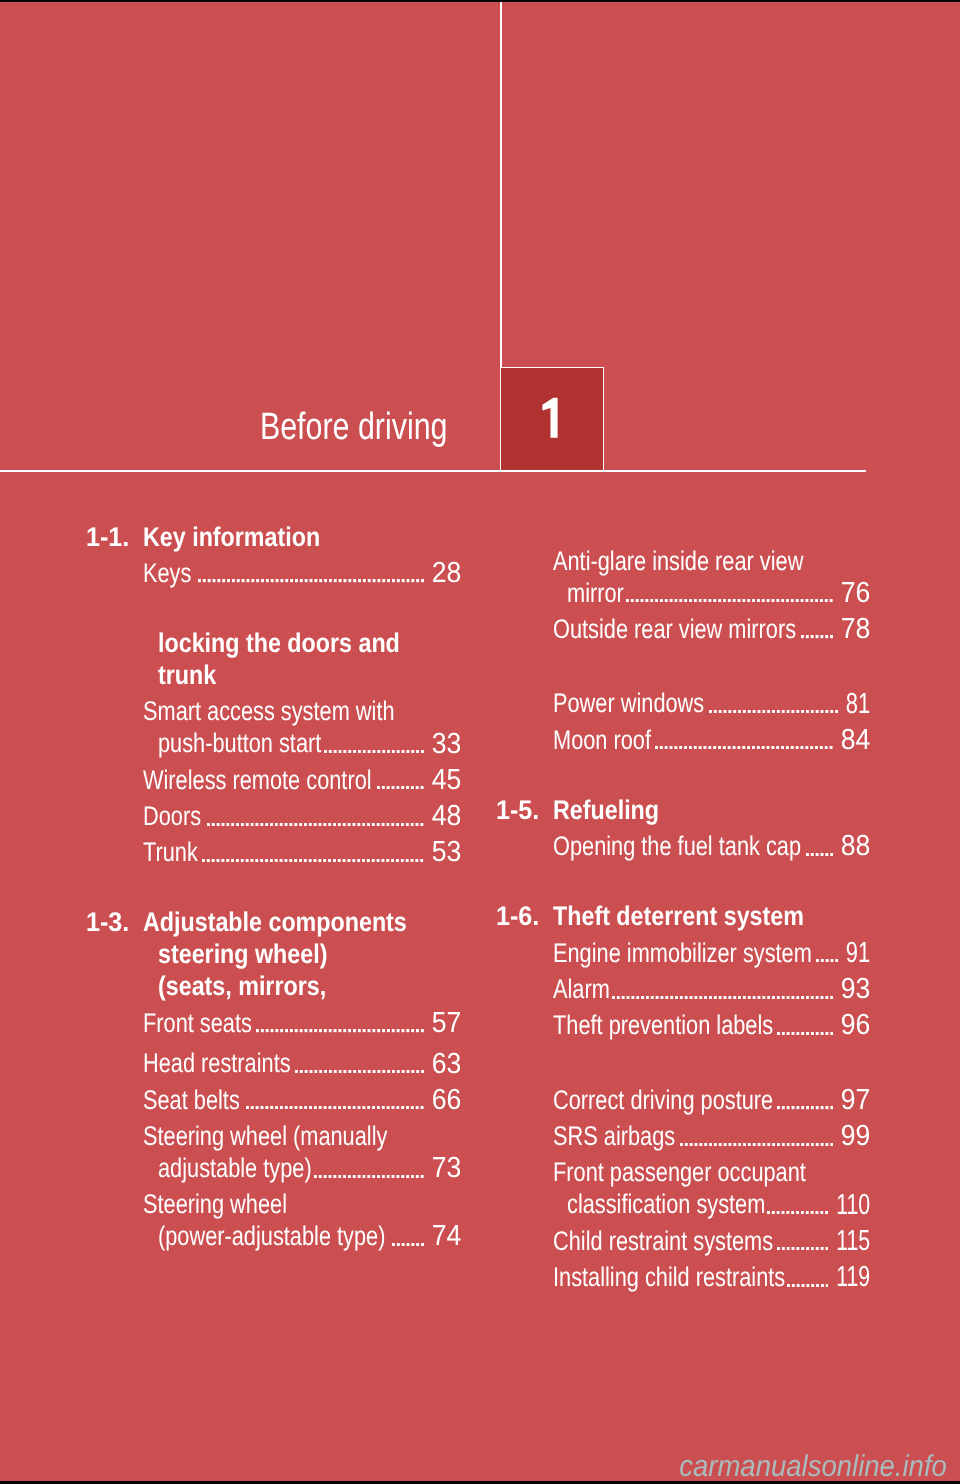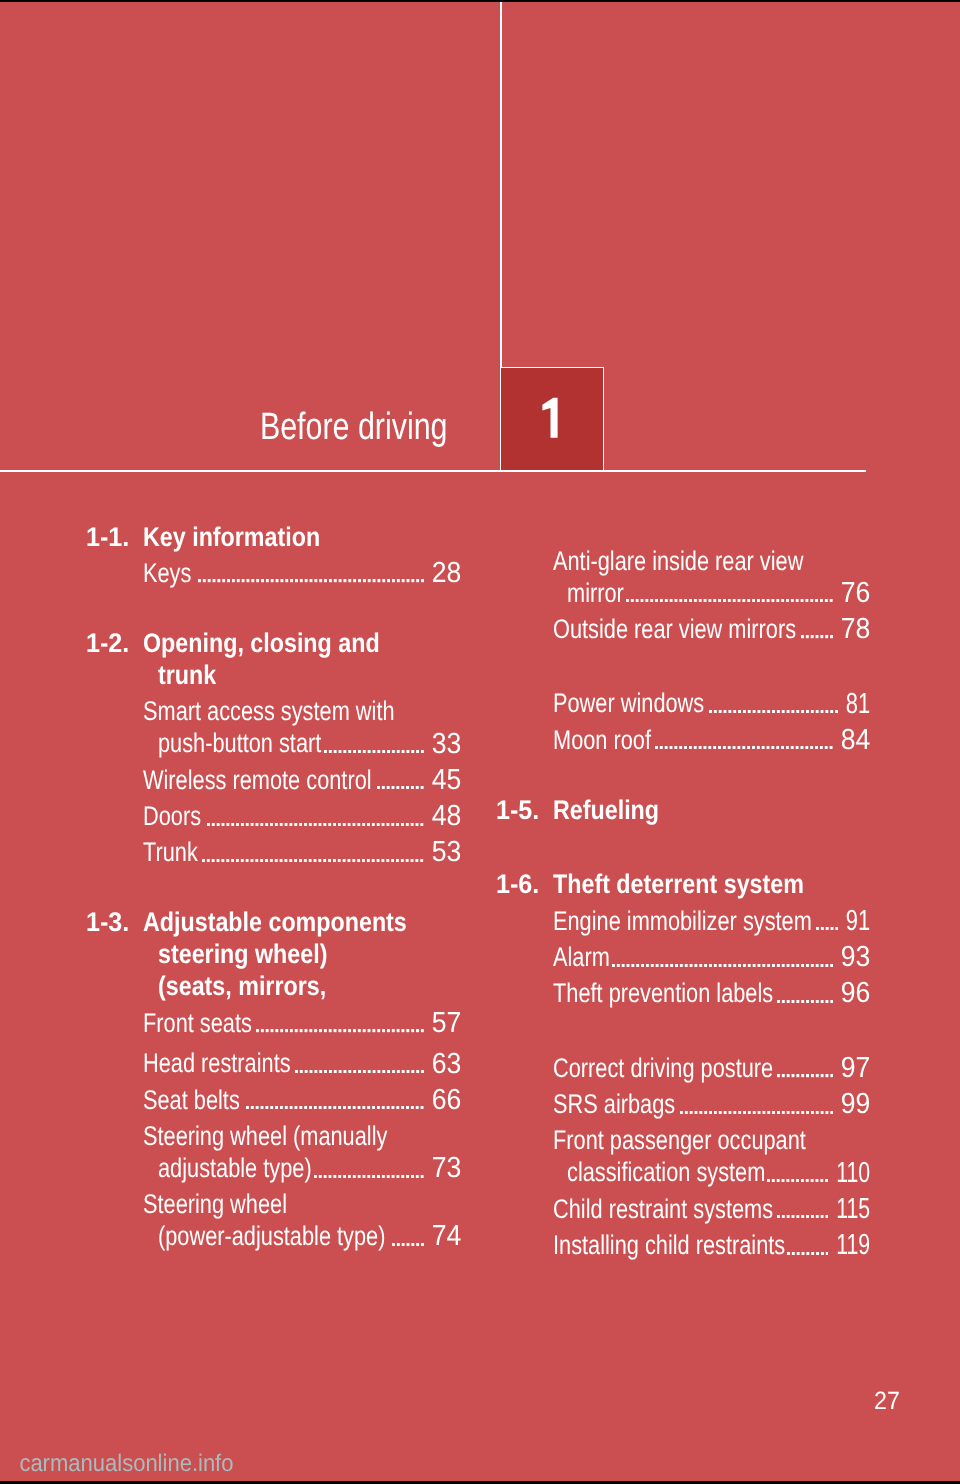--- a/index.html
+++ b/index.html
@@ -41,22 +41,22 @@
   .tx{left:55px;font-size:27px;transform:scaleX(0.806);}
   .tx.i{left:69.5px;}
   .pg{font-size:29px;line-height:32px;top:0.2px;transform-origin:right center !important;transform:scaleX(0.98);right:0;left:auto !important;}
   .lead{height:3.2px;top:0;transform:none !important;overflow:hidden;line-height:0;}
   .lead svg{display:block;}
   .gap-e{height:4.3px;}
   .gap-g{height:38.2px;}
 
   .pageno{position:absolute;left:0;width:900px;text-align:right;top:1389px;font-size:25px;line-height:1;}
   .pageno span{display:inline-block;transform:scaleX(0.93);transform-origin:right center;}
-  .wm{position:absolute;left:0;width:947px;top:1452px;font-size:24px;line-height:1;
-      color:#a8bcbd;}
+  .wm{position:absolute;left:0;width:947px;text-align:right;top:1452px;font-size:30px;line-height:1;
+      color:#a8bcbd;font-style:italic;}
   .wm span{display:inline-block;transform:scaleX(0.917);transform-origin:right center;}
   .topbar{position:absolute;left:0;top:0;width:960px;height:2.4px;background:#000;}
   .botbar{position:absolute;left:0;top:1480.8px;width:960px;height:3.2px;background:#000;}
 </style>
 </head>
 <body>
 
 <div class="page">
   <div class="tab-stem"></div>
   <div class="tab-box"></div>
@@ -128,22 +128,21 @@
                 <rect x="223.1" y="0" width="2.9" height="3.2" fill="#fff"></rect>
               </svg>
             </span>
             <span class="pg" style="transform: scaleX(0.9174);">28</span>
           </div>
         </div>
       </div>
       <div class="gap-g"></div>
       <div class="grp">
         <div class="ln">
-          <span class="num">1-2.</span>
-          <span class="ttl">Opening, closing and</span>
+          <span class="ttl i">locking the doors and</span>
         </div>
         <div class="ln">
           <span class="ttl i">trunk</span>
         </div>
         <div class="gap-e"></div>
         <div class="ent">
           <div class="ln">
             <span class="tx">Smart access system with</span>
           </div>
           <div class="ln">
@@ -682,20 +681,36 @@
           </div>
         </div>
       </div>
       <div class="gap-g"></div>
       <div class="grp">
         <div class="ln">
           <span class="num">1-5.</span>
           <span class="ttl">Refueling</span>
         </div>
         <div class="gap-e"></div>
+        <div class="ent">
+          <div class="ln">
+            <span class="tx">Opening the fuel tank cap</span>
+            <span class="lead" style="left: 308.25px; width: 27.15px; top: 22.6px;">
+              <svg width="27.15" height="3.2">
+                <rect x="0" y="0" width="2.9" height="3.2" fill="#fff"></rect>
+                <rect x="4.85" y="0" width="2.9" height="3.2" fill="#fff"></rect>
+                <rect x="9.7" y="0" width="2.9" height="3.2" fill="#fff"></rect>
+                <rect x="14.549999999999999" y="0" width="2.9" height="3.2" fill="#fff"></rect>
+                <rect x="19.4" y="0" width="2.9" height="3.2" fill="#fff"></rect>
+                <rect x="24.25" y="0" width="2.9" height="3.2" fill="#fff"></rect>
+              </svg>
+            </span>
+            <span class="pg" style="transform: scaleX(0.9174);">88</span>
+          </div>
+        </div>
       </div>
       <div class="gap-g"></div>
       <div class="grp">
         <div class="ln">
           <span class="num">1-6.</span>
           <span class="ttl">Theft deterrent system</span>
         </div>
         <div class="gap-e"></div>
         <div class="ent">
           <div class="ln">
@@ -926,17 +941,16 @@
                 <rect x="33.949999999999996" y="0" width="2.9" height="3.2" fill="#fff"></rect>
                 <rect x="38.8" y="0" width="2.9" height="3.2" fill="#fff"></rect>
               </svg>
             </span>
             <span class="pg" style="transform: scaleX(0.7354);">119</span>
           </div>
         </div>
       </div>
     </div>
 
-  <div class="pageno"><span>27</span></div>
   <div class="wm"><span>carmanualsonline.info</span></div>
   <div class="topbar"></div>
   <div class="botbar"></div>
 </div>
 
 </body></html>

